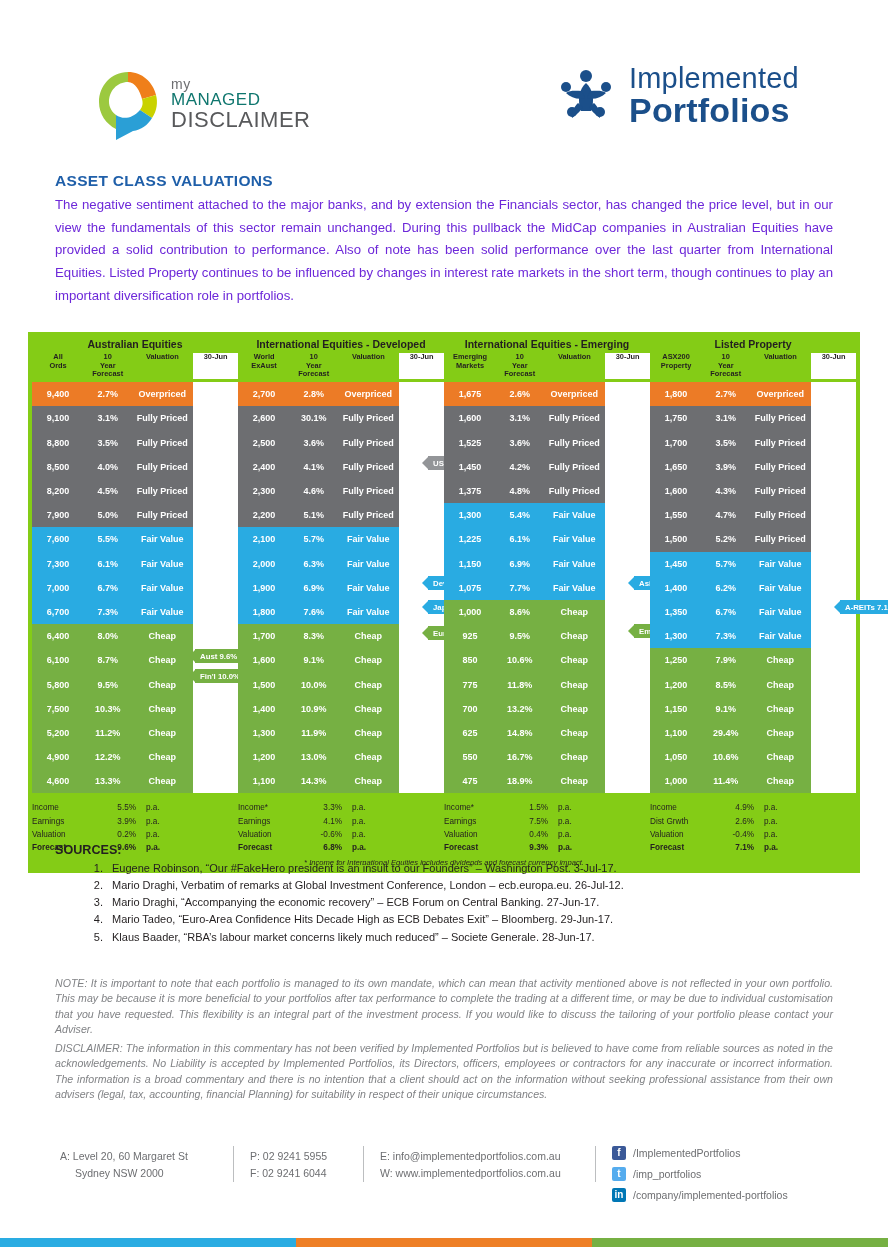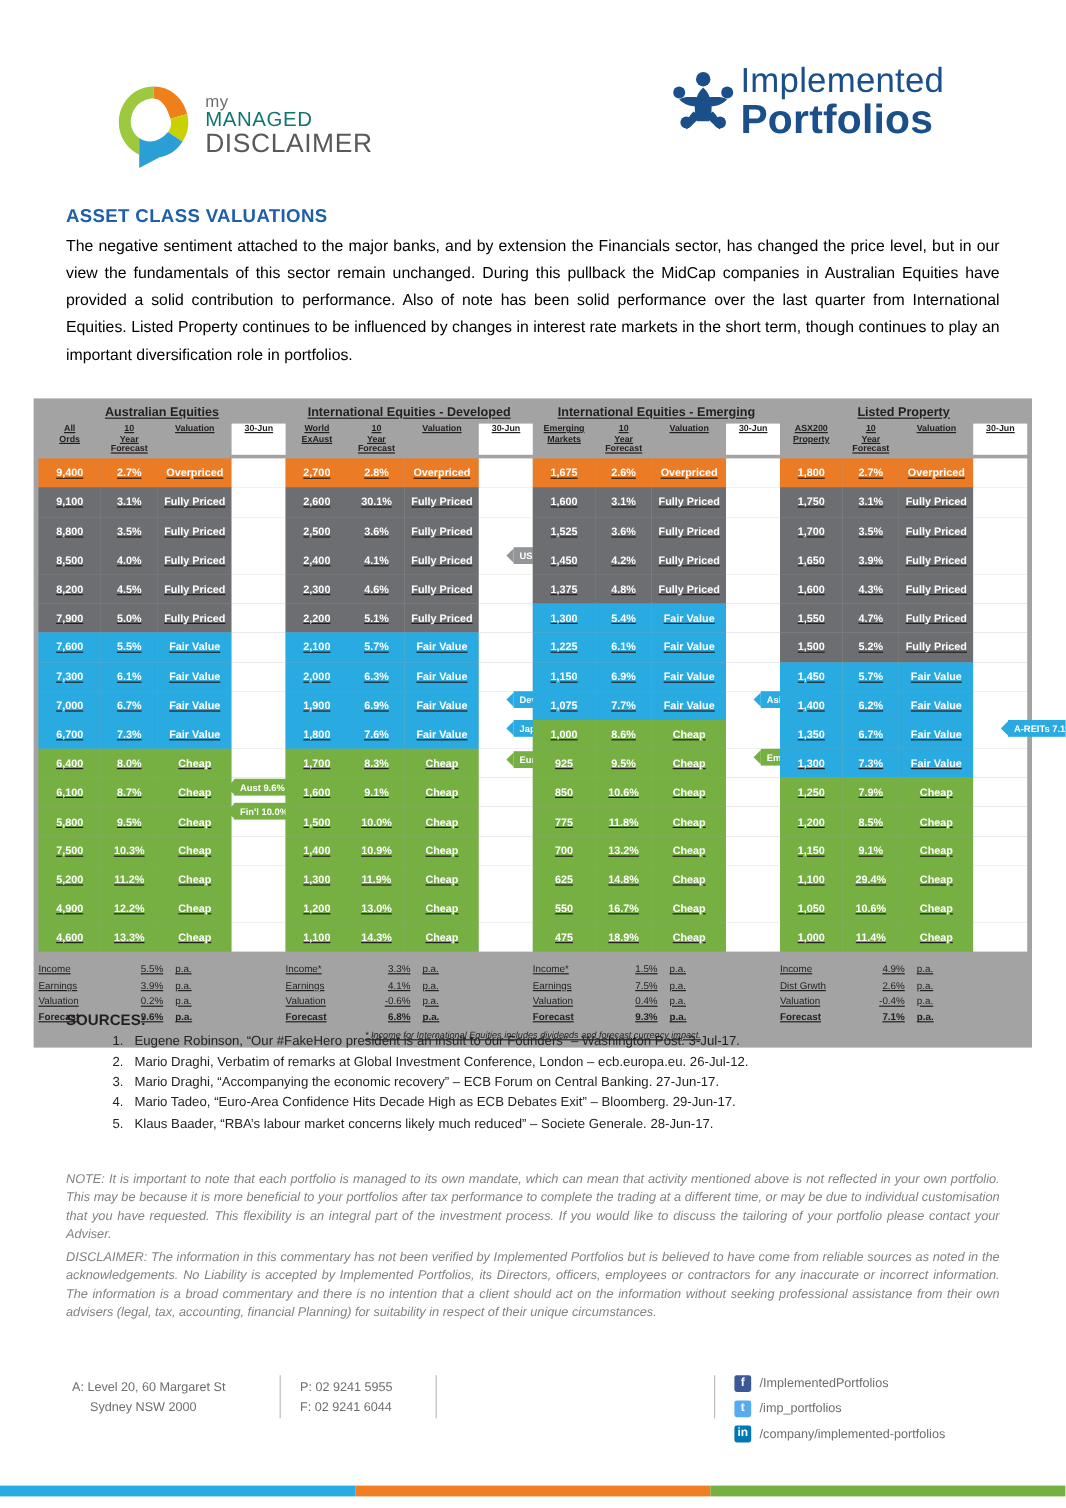--- a/index.html
+++ b/index.html
@@ -12,43 +12,43 @@
 
   
   .logos{position:absolute;left:0;top:30px;width:888px;height:110px;}
   .mmp{position:absolute;left:95px;top:38px;display:flex;align-items:center;gap:10px;}
   .mmp-mark{width:66px;height:72px;position:relative;}
   .mmp-text{line-height:1.02;}
   .mmp-my{font-size:14px;color:#6d6e71;letter-spacing:.5px;}
   .mmp-managed{font-size:17px;color:#0f766e;letter-spacing:.5px;}
   .mmp-portfolio{font-size:22px;color:#58595b;letter-spacing:.5px;}
 
-  .ip{position:absolute;left:555px;top:24px;display:flex;align-items:center;}
+  .ip{position:absolute;left:555px;top:34px;display:flex;align-items:center;gap:12px;}
   .ip-mark{width:62px;height:58px;position:relative;}
   .ip-text{line-height:1.0;}
   .ip-imp{font-size:29px;color:#1b4f8a;letter-spacing:.2px;}
   .ip-port{font-size:34px;color:#1b4f8a;font-weight:bold;letter-spacing:.2px;}
 
   
   .sec-title{
     position:absolute;left:55px;top:172px;
     color:#1f5fa9;font-weight:bold;font-size:15.5px;letter-spacing:.3px;
   }
   .intro{
     position:absolute;left:55px;top:194px;width:778px;
-    font-size:13.2px;line-height:1.72;text-align:justify;color:#000000;
+    font-size:13.2px;line-height:1.72;text-align:justify;color:#6d28d9;
   }
 
   
   .valblock{position:absolute;left:28px;top:332px;width:832px;}
   .vbar{
     background:#1f4e79;color:#ffffff;text-align:center;
     font-weight:bold;font-size:17px;padding:7px 0 8px;letter-spacing:.2px;
   }
-  .vbody{position:relative;background:#a3a3a3;padding-top:6px;text-decoration:underline;}
+  .vbody{position:relative;background:#84cc16;padding-top:6px;}
 
   .groups{display:flex;gap:0;padding:0 4px;}
   .group{flex:1 1 0;position:relative;}
   .g-title{text-align:center;font-size:10.5px;font-weight:bold;color:#231f20;height:13px;}
   .g-head{display:flex;font-size:7.4px;font-weight:bold;color:#231f20;text-align:center;line-height:1.18;padding:2px 0 3px;}
   .g-head div{flex:1 1 0;}
   .g-head .c1{flex:1.05 1 0;}
   .g-head .c2{flex:0.95 1 0;}
   .g-head .c3{flex:1.25 1 0;}
   .g-head .c4{flex:0.9 1 0;}
@@ -760,20 +760,26 @@
       <div style="padding-left:15px;"><span>Sydney NSW 2000</span></div>
     </div>
 
     <div class="f-col" id="fc2">
       <div><span>P:</span>
         <span>02 9241 5955</span></div>
       <div><span>F:</span>
         <span>02 9241 6044</span></div>
     </div>
 
+    <div class="f-col" id="fc3">
+      <div><span>E:</span>
+        <span>info@implementedportfolios.com.au</span></div>
+      <div><span>W:</span>
+        <span>www.implementedportfolios.com.au</span></div>
+    </div>
 
     <div class="f-col" id="fc4">
       <div class="social">
         <span class="sq fb">f</span>
         <span>/ImplementedPortfolios</span>
       </div>
       <div class="social">
         <span class="sq tw">t</span>
         <span>/imp_portfolios</span>
       </div>

